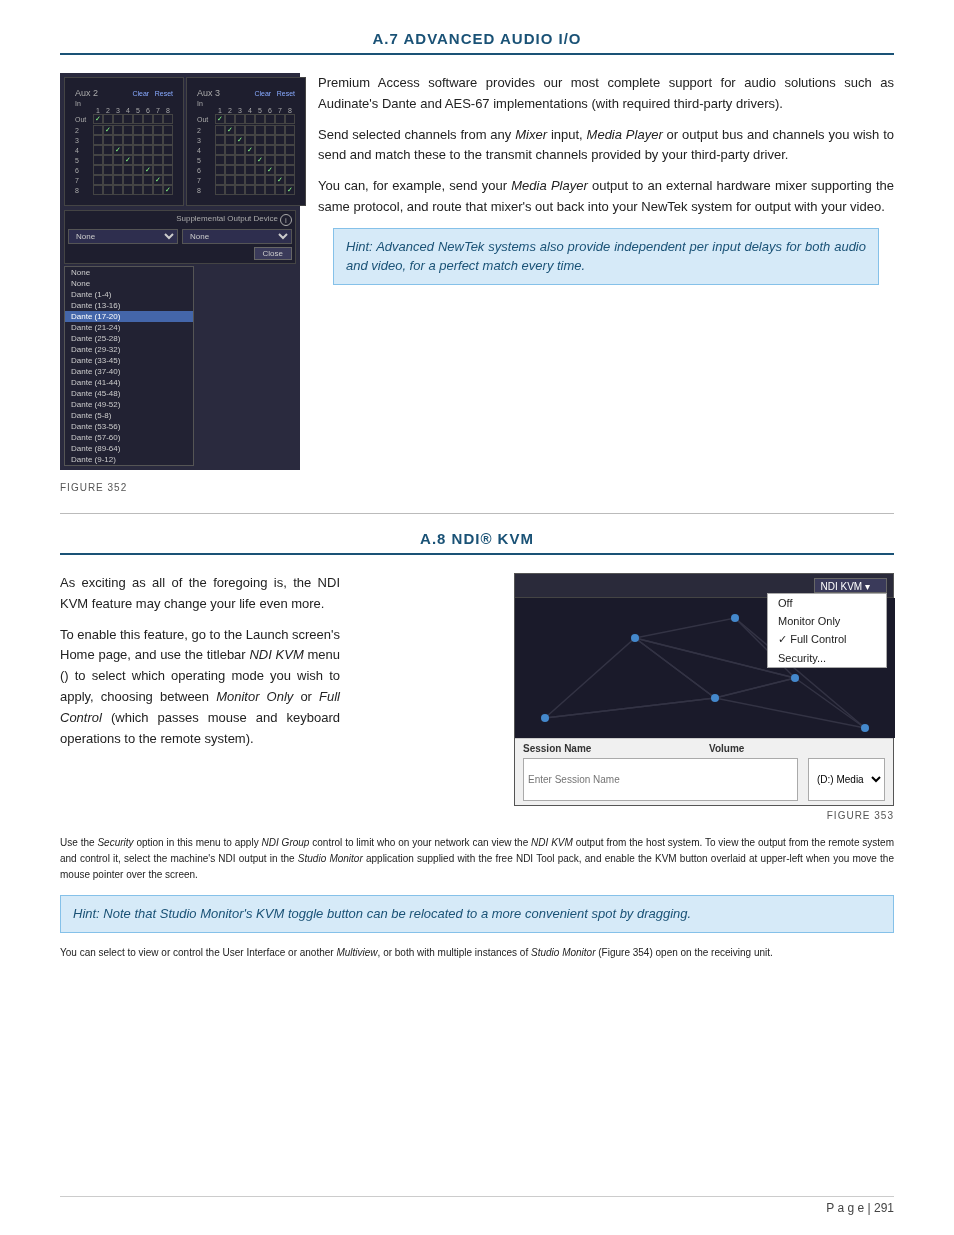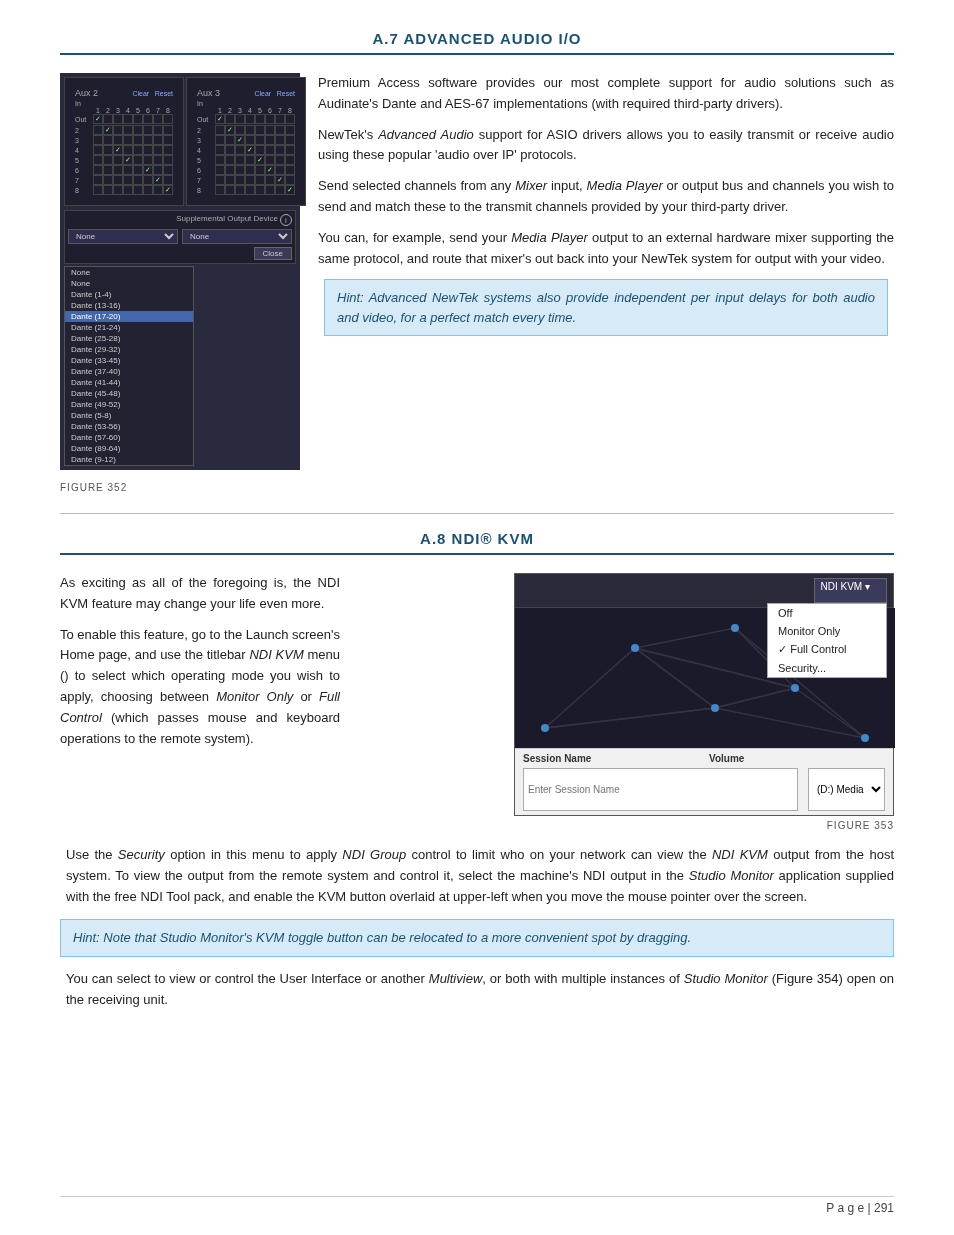--- a/index.html
+++ b/index.html
@@ -151,21 +151,21 @@
     }
     .text-content p {
       margin-bottom: 10px;
     }
     .hint-box {
       background: #d6eaf8;
       border: 1px solid #85c1e9;
       padding: 8px 12px;
       font-style: italic;
       color: #1a5276;
-      margin: 10px 6px;
+      margin: 10px 15px;
       font-size: 13px;
       line-height: 1.5;
     }
     .hint-box2 {
       background: #d6eaf8;
       border: 1px solid #85c1e9;
       padding: 8px 12px;
       font-style: italic;
       color: #1a5276;
       margin: 10px 0;
@@ -218,21 +218,21 @@
       justify-content: flex-end;
       padding: 4px 6px;
       background: #2a2a3a;
       border-bottom: 1px solid #444;
     }
     .ndi-kvm-dropdown {
       background: #3a3a5a;
       border: 1px solid #666;
       color: #fff;
       font-size: 10px;
-      padding: 2px 16px 10px 6px;
+      padding: 2px 16px 0 6px;
       position: relative;
       text-align: center;
     }
     .ndi-kvm-menu {
       background: #fff;
       border: 1px solid #aaa;
       position: absolute;
       right: 0;
       top: 100%;
       min-width: 120px;
@@ -293,25 +293,24 @@
     }
     .ndi-select {
       flex: 1;
       background: #fff;
       border: 1px solid #aaa;
       font-size: 10px;
       padding: 14px 4px;
     }
     
     .full-text {
-      font-size: 13px;
+      font-size: 10px;
       line-height: 1.6;
       margin-bottom: 12px;
       text-align: justify;
-      margin-left: 6px;
     }
     .full-text p { margin-bottom: 10px; }
     
     .page-footer {
       position: absolute;
       bottom: 20px;
       right: 60px;
       font-size: 12px;
       color: #444;
       border-top: 1px solid #ccc;
@@ -643,23 +642,20 @@
           <div class="dd-item">Dante (9-12)</div>
         </div>
 
       </div>
       <div class="figure-label">FIGURE 352</div>
     </div>
 
     <div class="text-content">
       <p>Premium Access software provides our most complete support for audio solutions such as Audinate's Dante and AES-67 implementations (with required third-party drivers).</p>
       <p>
-        NewTek's <em>Advanced Audio</em> support for ASIO drivers allows you to easily transmit or receive audio using these popular 'audio over IP' protocols.
-      </p>
-      <p>
         Send selected channels from any <em>Mixer</em> input, <em>Media Player</em> or output bus and channels you wish to send and match these to the transmit channels provided by your third-party driver.
       </p>
       <p>
         You can, for example, send your <em>Media Player</em> output to an external hardware mixer supporting the same protocol, and route that mixer's out back into your NewTek system for output with your video.
       </p>
       <div class="hint-box">
         <span>Hint: Advanced NewTek systems also provide independent per input delays for both audio and video, for a perfect match every time.</span>
       </div>
     </div>
   </div>

